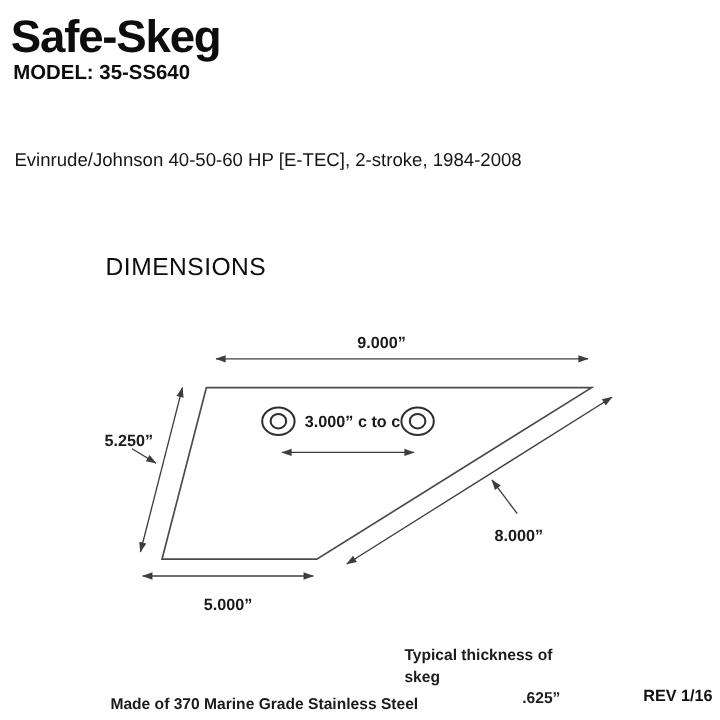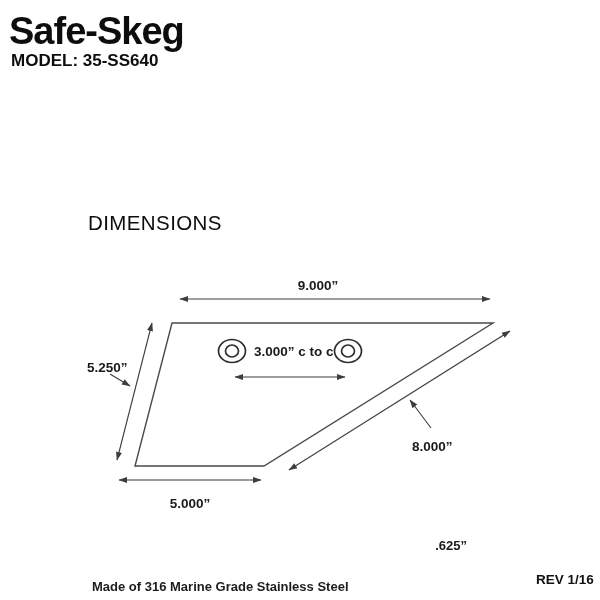--- a/index.html
+++ b/index.html
@@ -61,20 +61,21 @@
     font-size: 13.5px; font-weight: bold; color: #111111; margin-left: 45px;
   }
 </style>
 </head>
 <body>
 
 <div class="abs title">Safe-Skeg</div>
 <div class="abs model">MODEL: 35-SS640</div>
 
 <div class="abs compat">
+  <div>Evinrude/Johnson 40-50-60 HP [E-TEC], 2-stroke, 1984-2008</div>
 </div>
 
 <div class="abs section-heading">DIMENSIONS</div>
 
 <svg class="abs drawing-svg" viewBox="0 0 600 600" xmlns="http://www.w3.org/2000/svg">
   <defs>
     <marker id="arrow" viewBox="0 0 10 8" refX="9" refY="4" markerWidth="8.5" markerHeight="6.5" orient="auto-start-reverse">
       <path d="M0,0.6 L9.6,4 L0,7.4 z" fill="#3d3d3d"></path>
     </marker>
   </defs>
@@ -100,21 +101,22 @@
   <line class="dim-line" x1="431" y1="428" x2="410" y2="400" marker-end="url(#arrow)"></line>
 
   <text class="dim-label" x="318" y="290" text-anchor="middle">9.000”</text>
   <text class="dim-label" x="87" y="372" text-anchor="start">5.250”</text>
   <text class="dim-label" x="254" y="356" text-anchor="start">3.000” c to c</text>
   <text class="dim-label" x="412" y="451" text-anchor="start">8.000”</text>
   <text class="dim-label" x="190" y="508" text-anchor="middle">5.000”</text>
 </svg>
 
 <div class="abs footer-material">
-  <div>Made of 316 Marine Grade Stainless Steel</div>
+  <div>Made of 370 Marine Grade Stainless Steel</div>
   
 </div>
 
 <div class="abs footer-typical">
+  <span>Typical thickness of skeg</span>
   <span class="value">.625”</span>
 </div>
 
 <div class="abs footer-rev">REV 1/16</div>
 
 </body></html>

